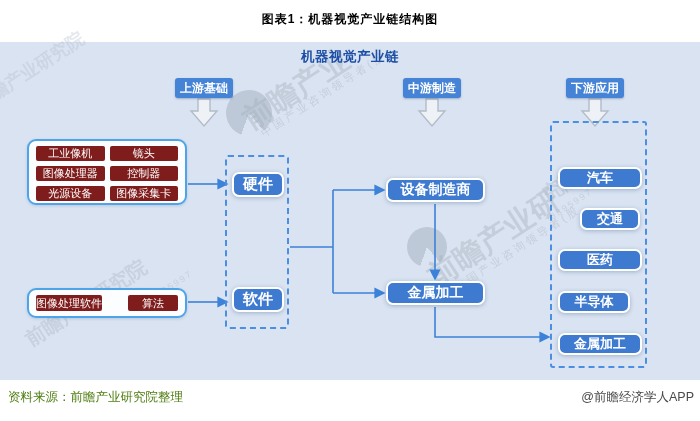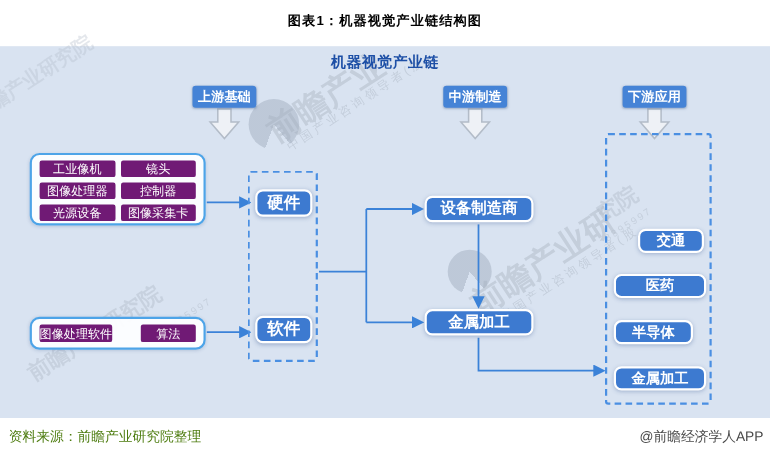--- a/index.html
+++ b/index.html
@@ -30,21 +30,21 @@
   }
 
   .group{
     position:absolute;background:rgba(253,254,255,.95);
     border:2px solid #4da4e8;border-radius:9px;z-index:3;
     display:grid;grid-template-columns:1fr 1fr;gap:5px;
     padding:5px 7px;box-sizing:border-box;
     box-shadow:0 1px 3px rgba(60,90,140,.2);
   }
   .comp{
-    background:#701a75;border-radius:2px;color:#fff;font-size:11px;
+    background:#7f1d1d;border-radius:2px;color:#fff;font-size:11px;
     display:flex;align-items:center;justify-content:center;white-space:nowrap;
   }
 
   .dashed{position:absolute;border:2px dashed #4a8fe2;border-radius:3px;z-index:2;box-sizing:border-box;}
 
   .dark-box{
     position:absolute;background:#3d7ad0;border:2px solid #ffffff;border-radius:7px;
     color:#fff;font-weight:bold;display:flex;align-items:center;justify-content:center;
     box-shadow:0 1px 4px rgba(50,80,140,.35);z-index:3;box-sizing:border-box;white-space:nowrap;
   }
@@ -130,20 +130,21 @@
   </div>
 
   <div class="dashed" style="left:225px;top:155px;width:64px;height:174px;"></div>
   <div class="dark-box" style="left:232px;top:172px;width:52px;height:25px;font-size:15px;">硬件</div>
   <div class="dark-box" style="left:232px;top:287px;width:52px;height:25px;font-size:15px;">软件</div>
 
   <div class="dark-box" style="left:386px;top:178px;width:99px;height:24px;font-size:14px;">设备制造商</div>
   <div class="dark-box" style="left:386px;top:281px;width:99px;height:24px;font-size:14px;">金属加工</div>
 
   <div class="dashed" style="left:550px;top:121px;width:97px;height:247px;"></div>
+  <div class="dark-box" style="left:558px;top:167px;width:84px;height:22px;font-size:13px;">汽车</div>
   <div class="dark-box" style="left:580px;top:208px;width:60px;height:22px;font-size:13px;">交通</div>
   <div class="dark-box" style="left:558px;top:249px;width:84px;height:22px;font-size:13px;">医药</div>
   <div class="dark-box" style="left:558px;top:291px;width:72px;height:22px;font-size:13px;">半导体</div>
   <div class="dark-box" style="left:558px;top:333px;width:84px;height:22px;font-size:13px;">金属加工</div>
 
   <div class="footer-source">资料来源：前瞻产业研究院整理</div>
   <div class="footer-credit">@前瞻经济学人APP</div>
 
 </div>
 

